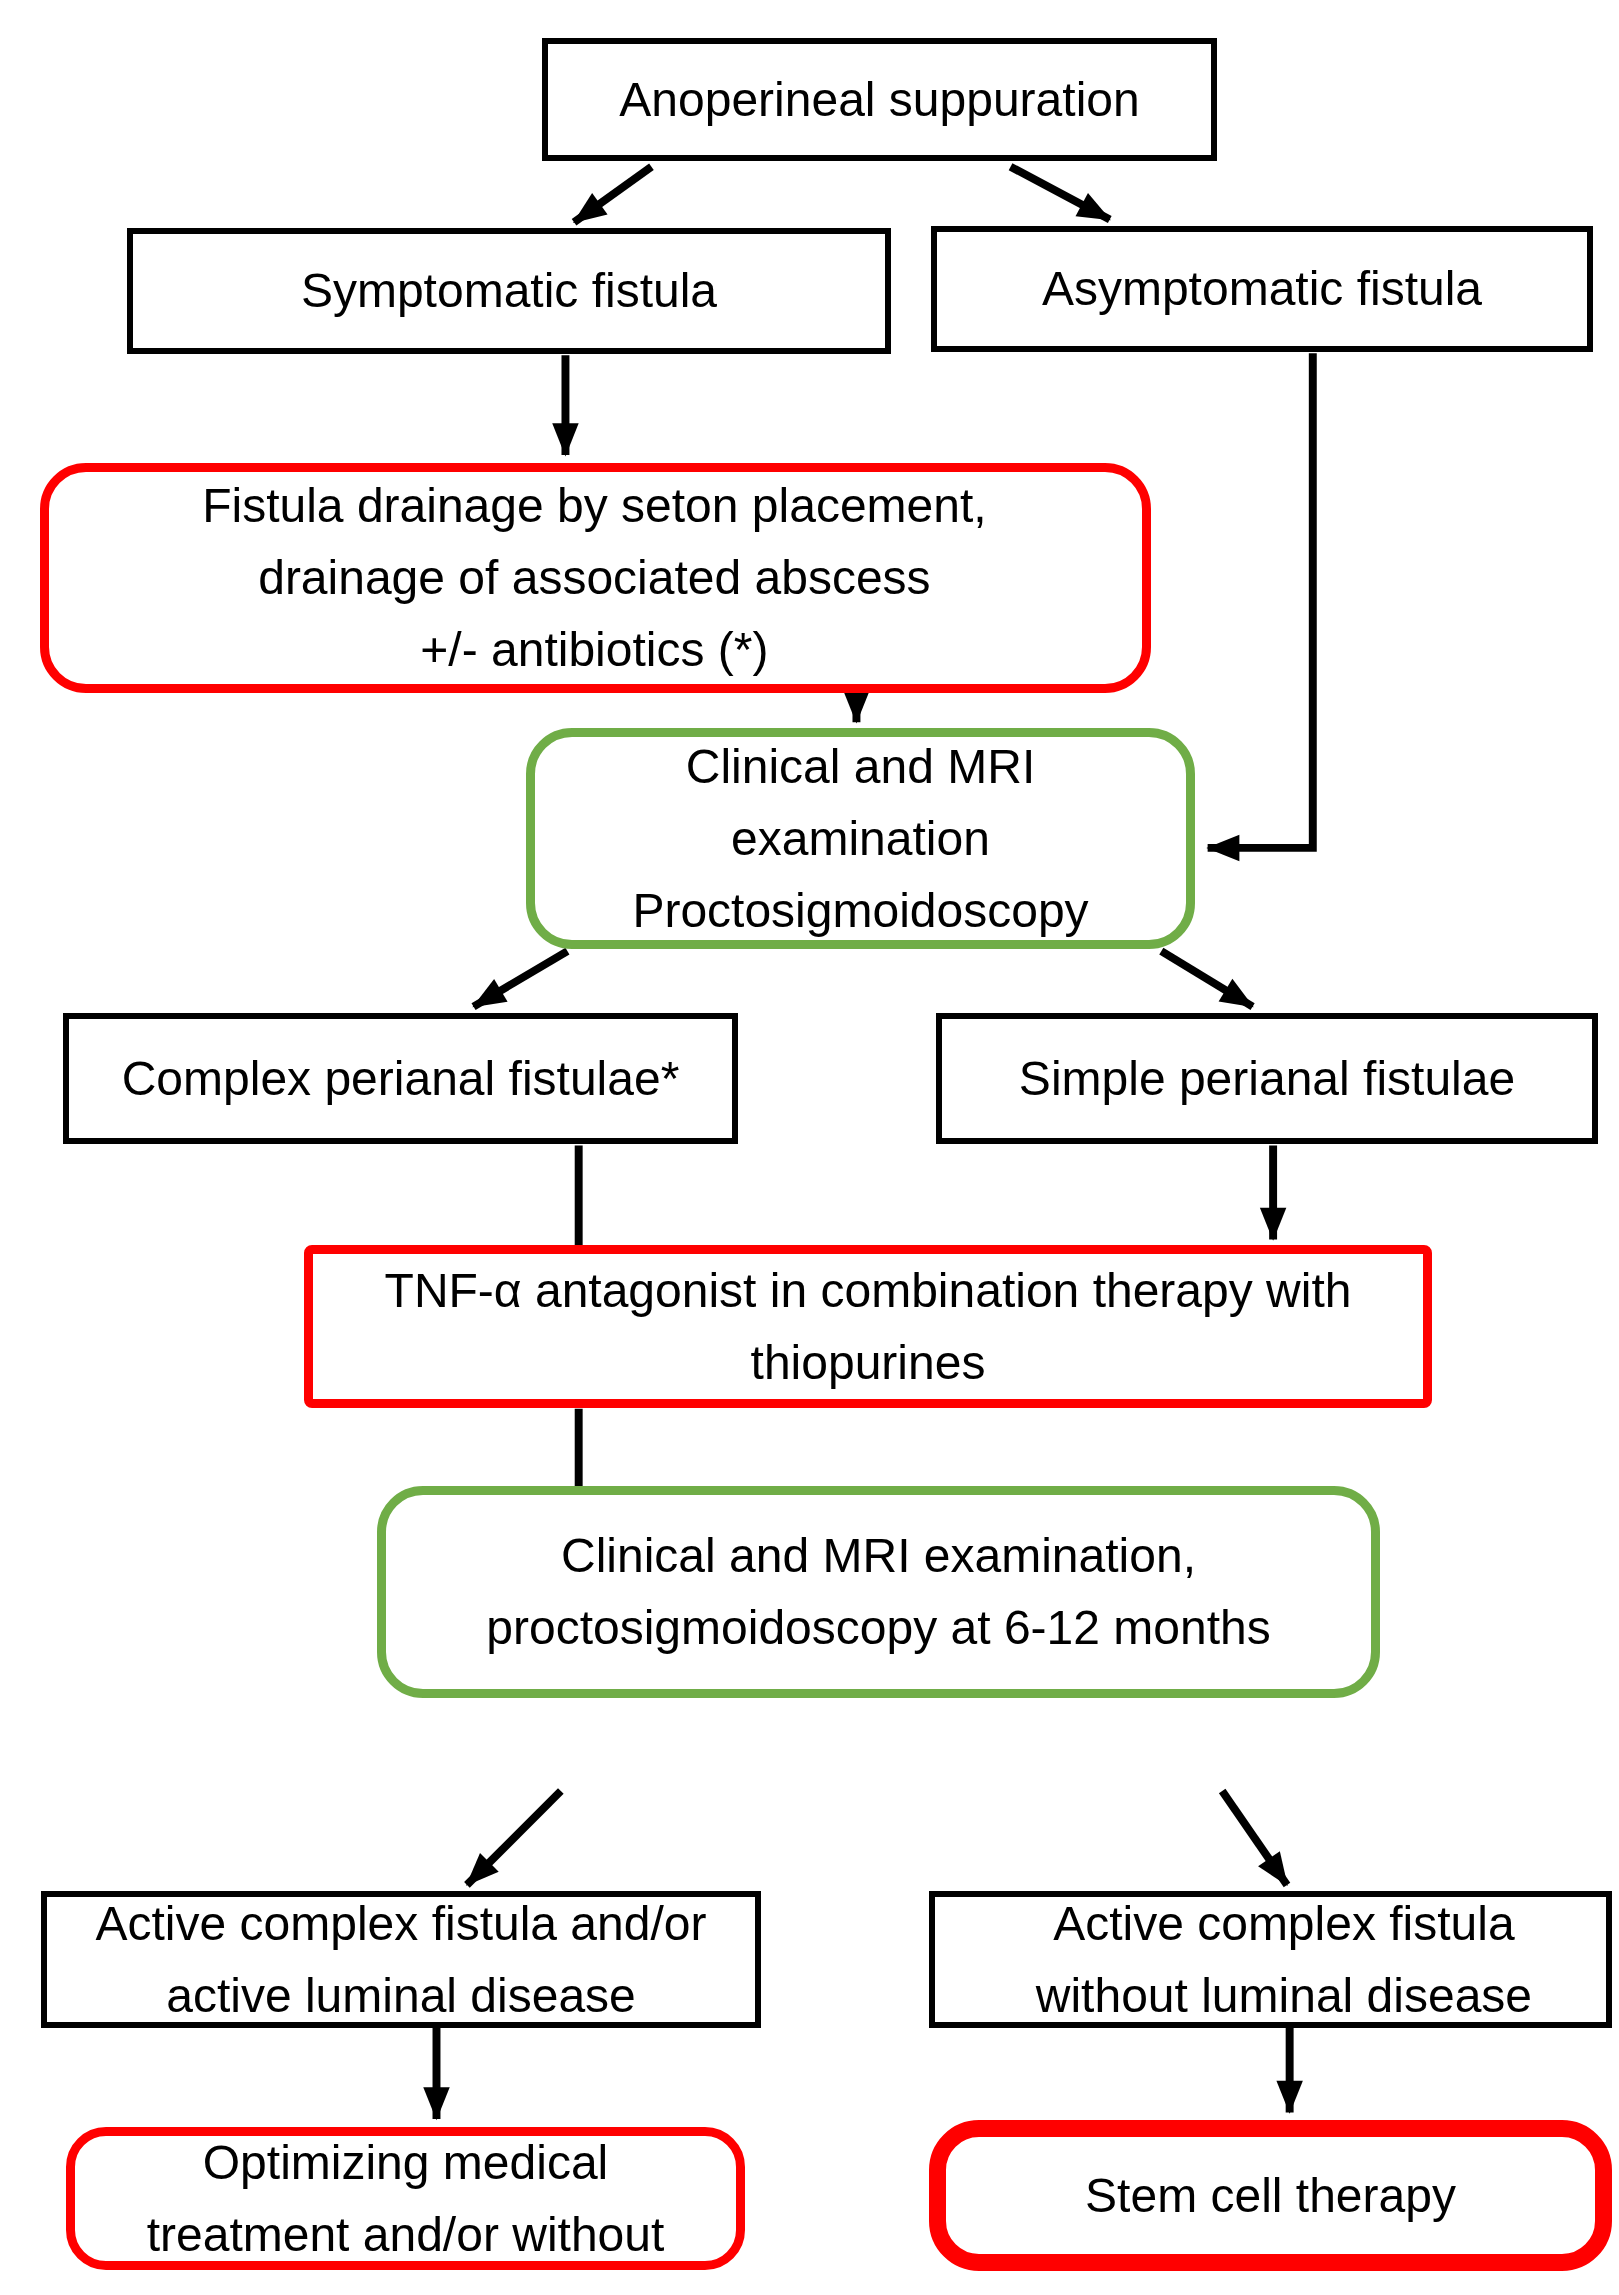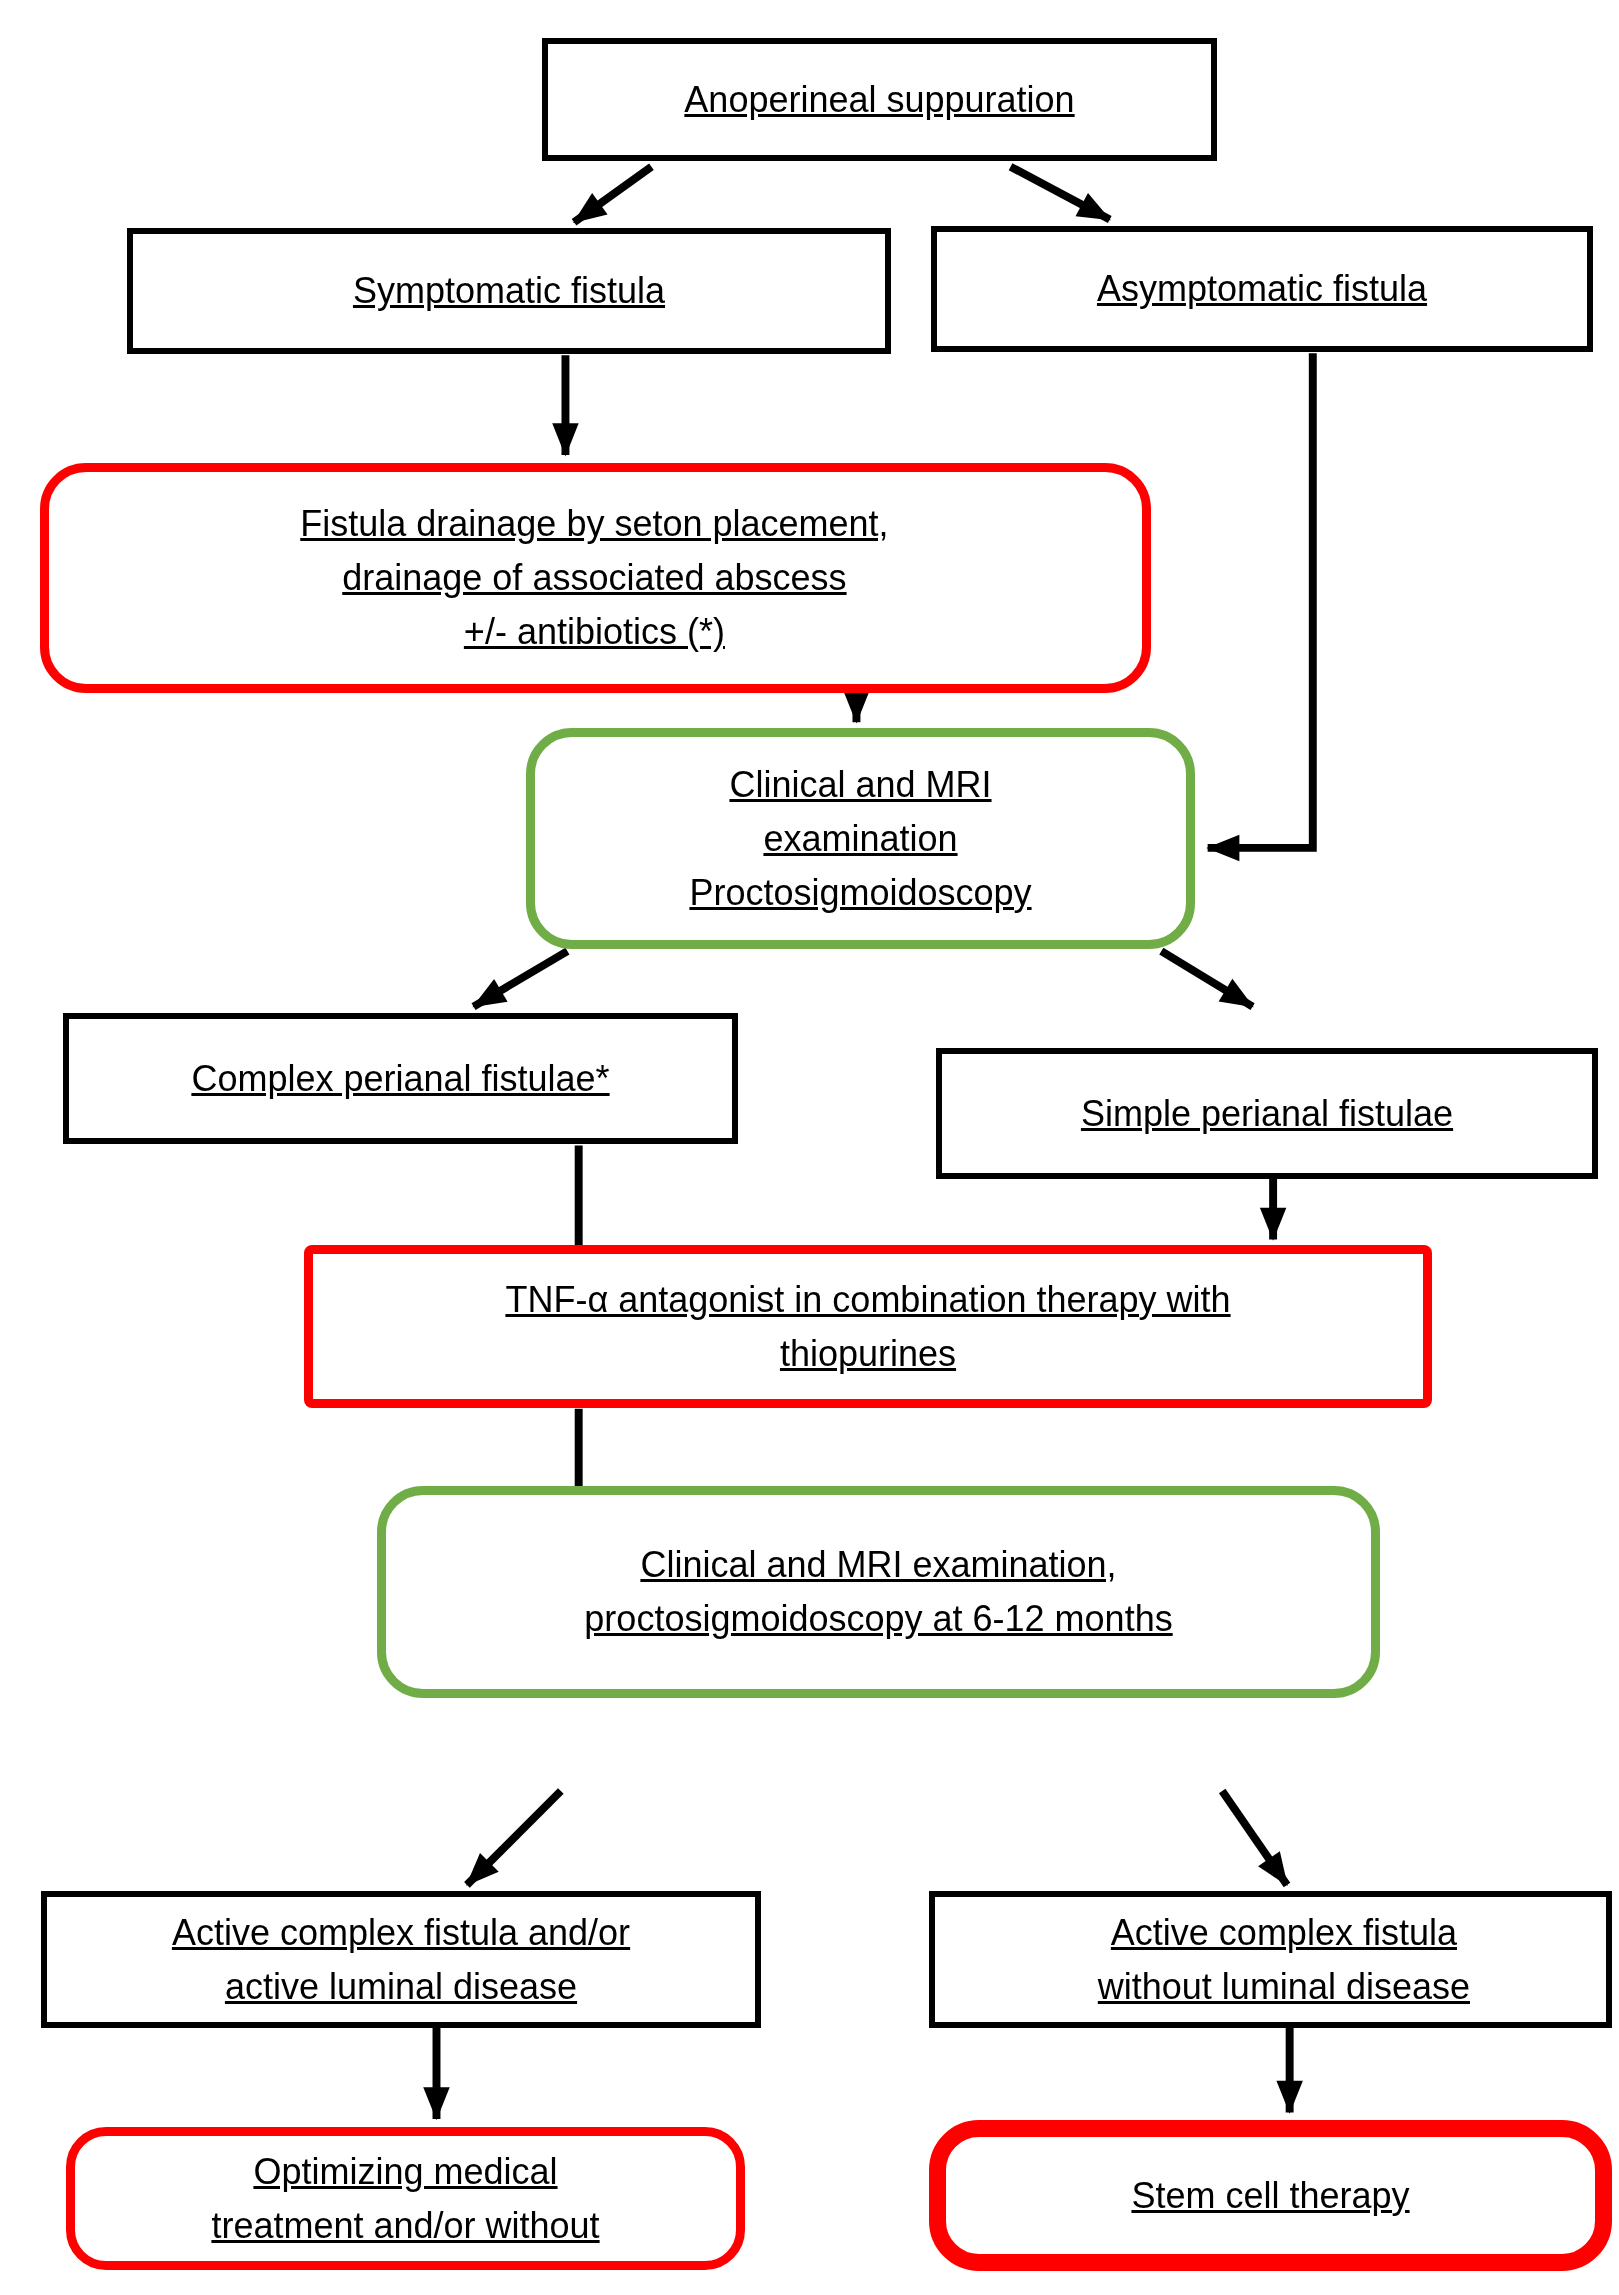--- a/index.html
+++ b/index.html
@@ -12,24 +12,23 @@
     width:1619px;height:2295px;position:relative;
     font-family:"Liberation Sans", sans-serif;
   }
   .node{
     position:absolute;
     box-sizing:border-box;
     background:#ffffff;
     color:#000;
     display:flex;align-items:center;justify-content:center;
     text-align:center;
-    font-size:36px;line-height:1.5;
+    font-size:48px;line-height:1.5;
     white-space:pre-line;
     padding:0 13.2px;
-    text-decoration:underline;
   }
   .b-black{border:6px solid var(--black);}
   .b-red{border:9.3px solid var(--red);border-radius:46px;}
   .b-green{border:9.3px solid var(--green);border-radius:46px;}
   .b-red-thick{border:17px solid var(--red);border-radius:50px;}
   svg.arrows{position:absolute;left:0;top:0;pointer-events:none;}
   svg.arrows line, svg.arrows polyline{stroke:#000;stroke-width:12;fill:none;}
 </style>
 </head>
 <body>
@@ -65,21 +64,21 @@
 <div class="node b-red" style="left:40px;top:463px;width:1111px;height:230px;padding-left:11px;">Fistula drainage by seton placement,
 drainage of associated abscess
 +/- antibiotics (*)</div>
 
 <div class="node b-green" style="left:526px;top:728px;width:669px;height:221px;">Clinical and MRI
 examination
 Proctosigmoidoscopy</div>
 
 <div class="node b-black" style="left:63px;top:1013px;width:675px;height:131px;">Complex perianal fistulae*</div>
 
-<div class="node b-black" style="left:936px;top:1013px;width:662px;height:131px;margin-top:35px;">Simple perianal fistulae</div>
+<div class="node b-black" style="left:936px;top:1013px;width:662px;height:131px;">Simple perianal fistulae</div>
 
 <div class="node b-red" style="left:304px;top:1245px;width:1128px;height:163px;border-radius:8px;">TNF-α antagonist in combination therapy with
 thiopurines</div>
 
 <div class="node b-green" style="left:377px;top:1486px;width:1003px;height:212px;">Clinical and MRI examination,
 proctosigmoidoscopy at 6-12 months</div>
 
 <div class="node b-black" style="left:41px;top:1891px;width:720px;height:137px;">Active complex fistula and/or
 active luminal disease</div>
 

